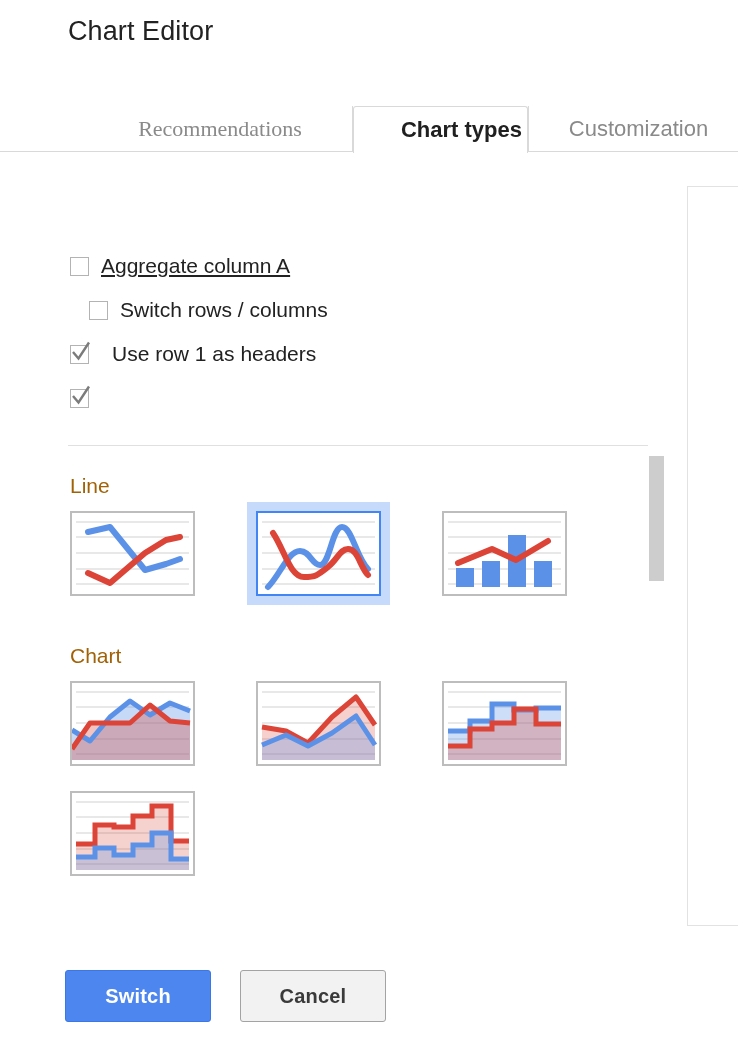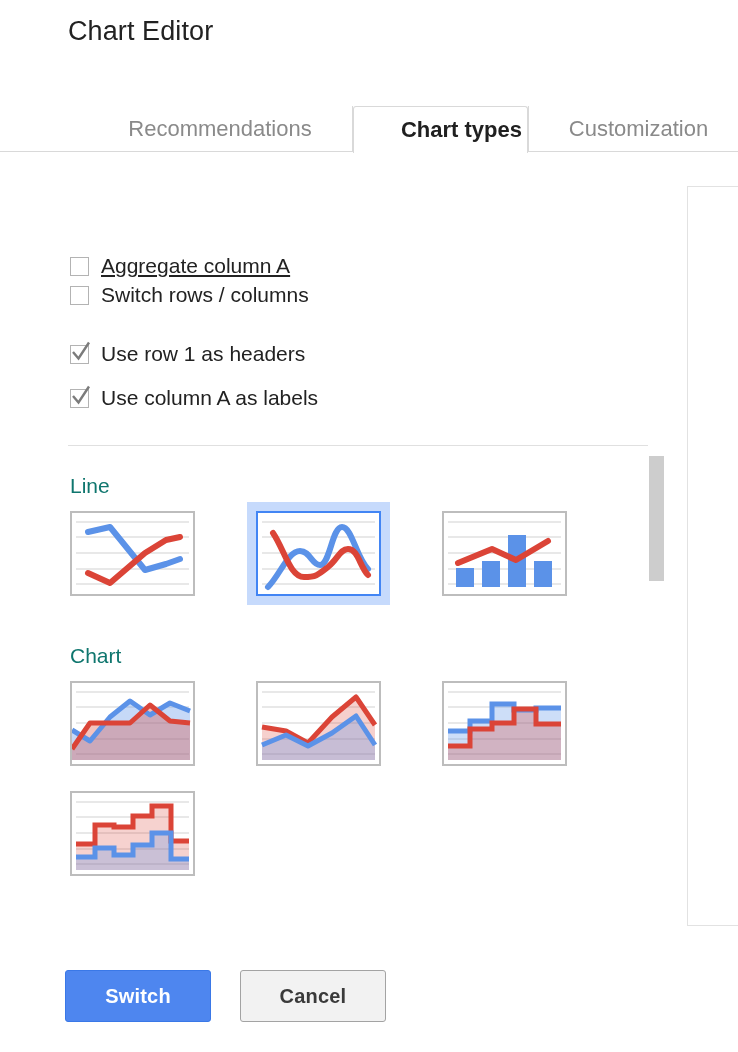--- a/index.html
+++ b/index.html
@@ -65,21 +65,21 @@
     background: #ffffff;
     border-top: 1px solid #d9d9d9;
     border-left: 1px solid #d9d9d9;
     border-right: 1px solid #d9d9d9;
     border-top-left-radius: 3px;
     border-top-right-radius: 3px;
     z-index: 3;
     height: 47px;
     padding-left: 42px;
   }
-  #tab-0 { left: 88px; width: 265px; border-left: none; }
+  #tab-0 { left: 88px; width: 265px; border-left: none; font-family: Liberation Serif, serif; }
   #tab-1 { left: 353px; width: 175px; }
   #tab-2 { left: 528px; width: 220px; border-right: none; }
 
   
   #left-col {
     position: absolute;
     left: 68px;
     top: 186px;
     width: 602px;
     height: 740px;
@@ -146,22 +146,22 @@
     display: none;
   }
   .cb-row.checked .cb-check { display: block; }
   .cb-label {
     margin-left: 12px;
     font-size: 21px;
     color: #222222;
     white-space: nowrap;
   }
   #cb-0 { top: 65px; text-decoration: underline; }
-  #cb-1 { top: 94px; }
-  #cb-2 { top: 153px; }
+  #cb-1 { top: 109px; margin-left: 19px; }
+  #cb-2 { top: 153px; gap: 11px; }
   #cb-3 { top: 197px; }
 
   
   #section-divider {
     position: absolute;
     left: 0px;
     top: 259px;
     width: 580px;
     height: 1px;
     background: #e0e0e0;
@@ -172,21 +172,21 @@
     position: absolute;
     left: 0px;
     top: 272px;
     width: 602px;
     height: 440px;
   }
   .group-title {
     position: absolute;
     left: 2px;
     font-size: 21px;
-    color: #0f766e;
+    color: #a16207;
   }
   #group-title-0 { top: 16px; }
   #group-title-1 { top: 186px; }
 
   .thumb {
     position: absolute;
     width: 125px;
     height: 85px;
     box-sizing: border-box;
     cursor: pointer;
@@ -327,21 +327,20 @@
     </span>
     <span class="cb-label">Use row 1 as headers</span>
   </div>
 
   <div class="cb-row checked" id="cb-3">
     <span class="cb-box">
       <svg class="cb-check" viewBox="0 0 22 22" xmlns="http://www.w3.org/2000/svg">
         <polyline points="3,12 8.5,18.5 19,2.5" fill="none" stroke="#7b7b7b" stroke-width="2.4"></polyline>
       </svg>
     </span>
-    <span class="cb-label">Use column A as labels</span>
   </div>
 
   <div id="section-divider"></div>
 
   <div id="type-list">
 
     <div class="group-title" id="group-title-0">Line</div>
 
     <div class="thumb" id="thumb-line-0">
       <div class="frame">

